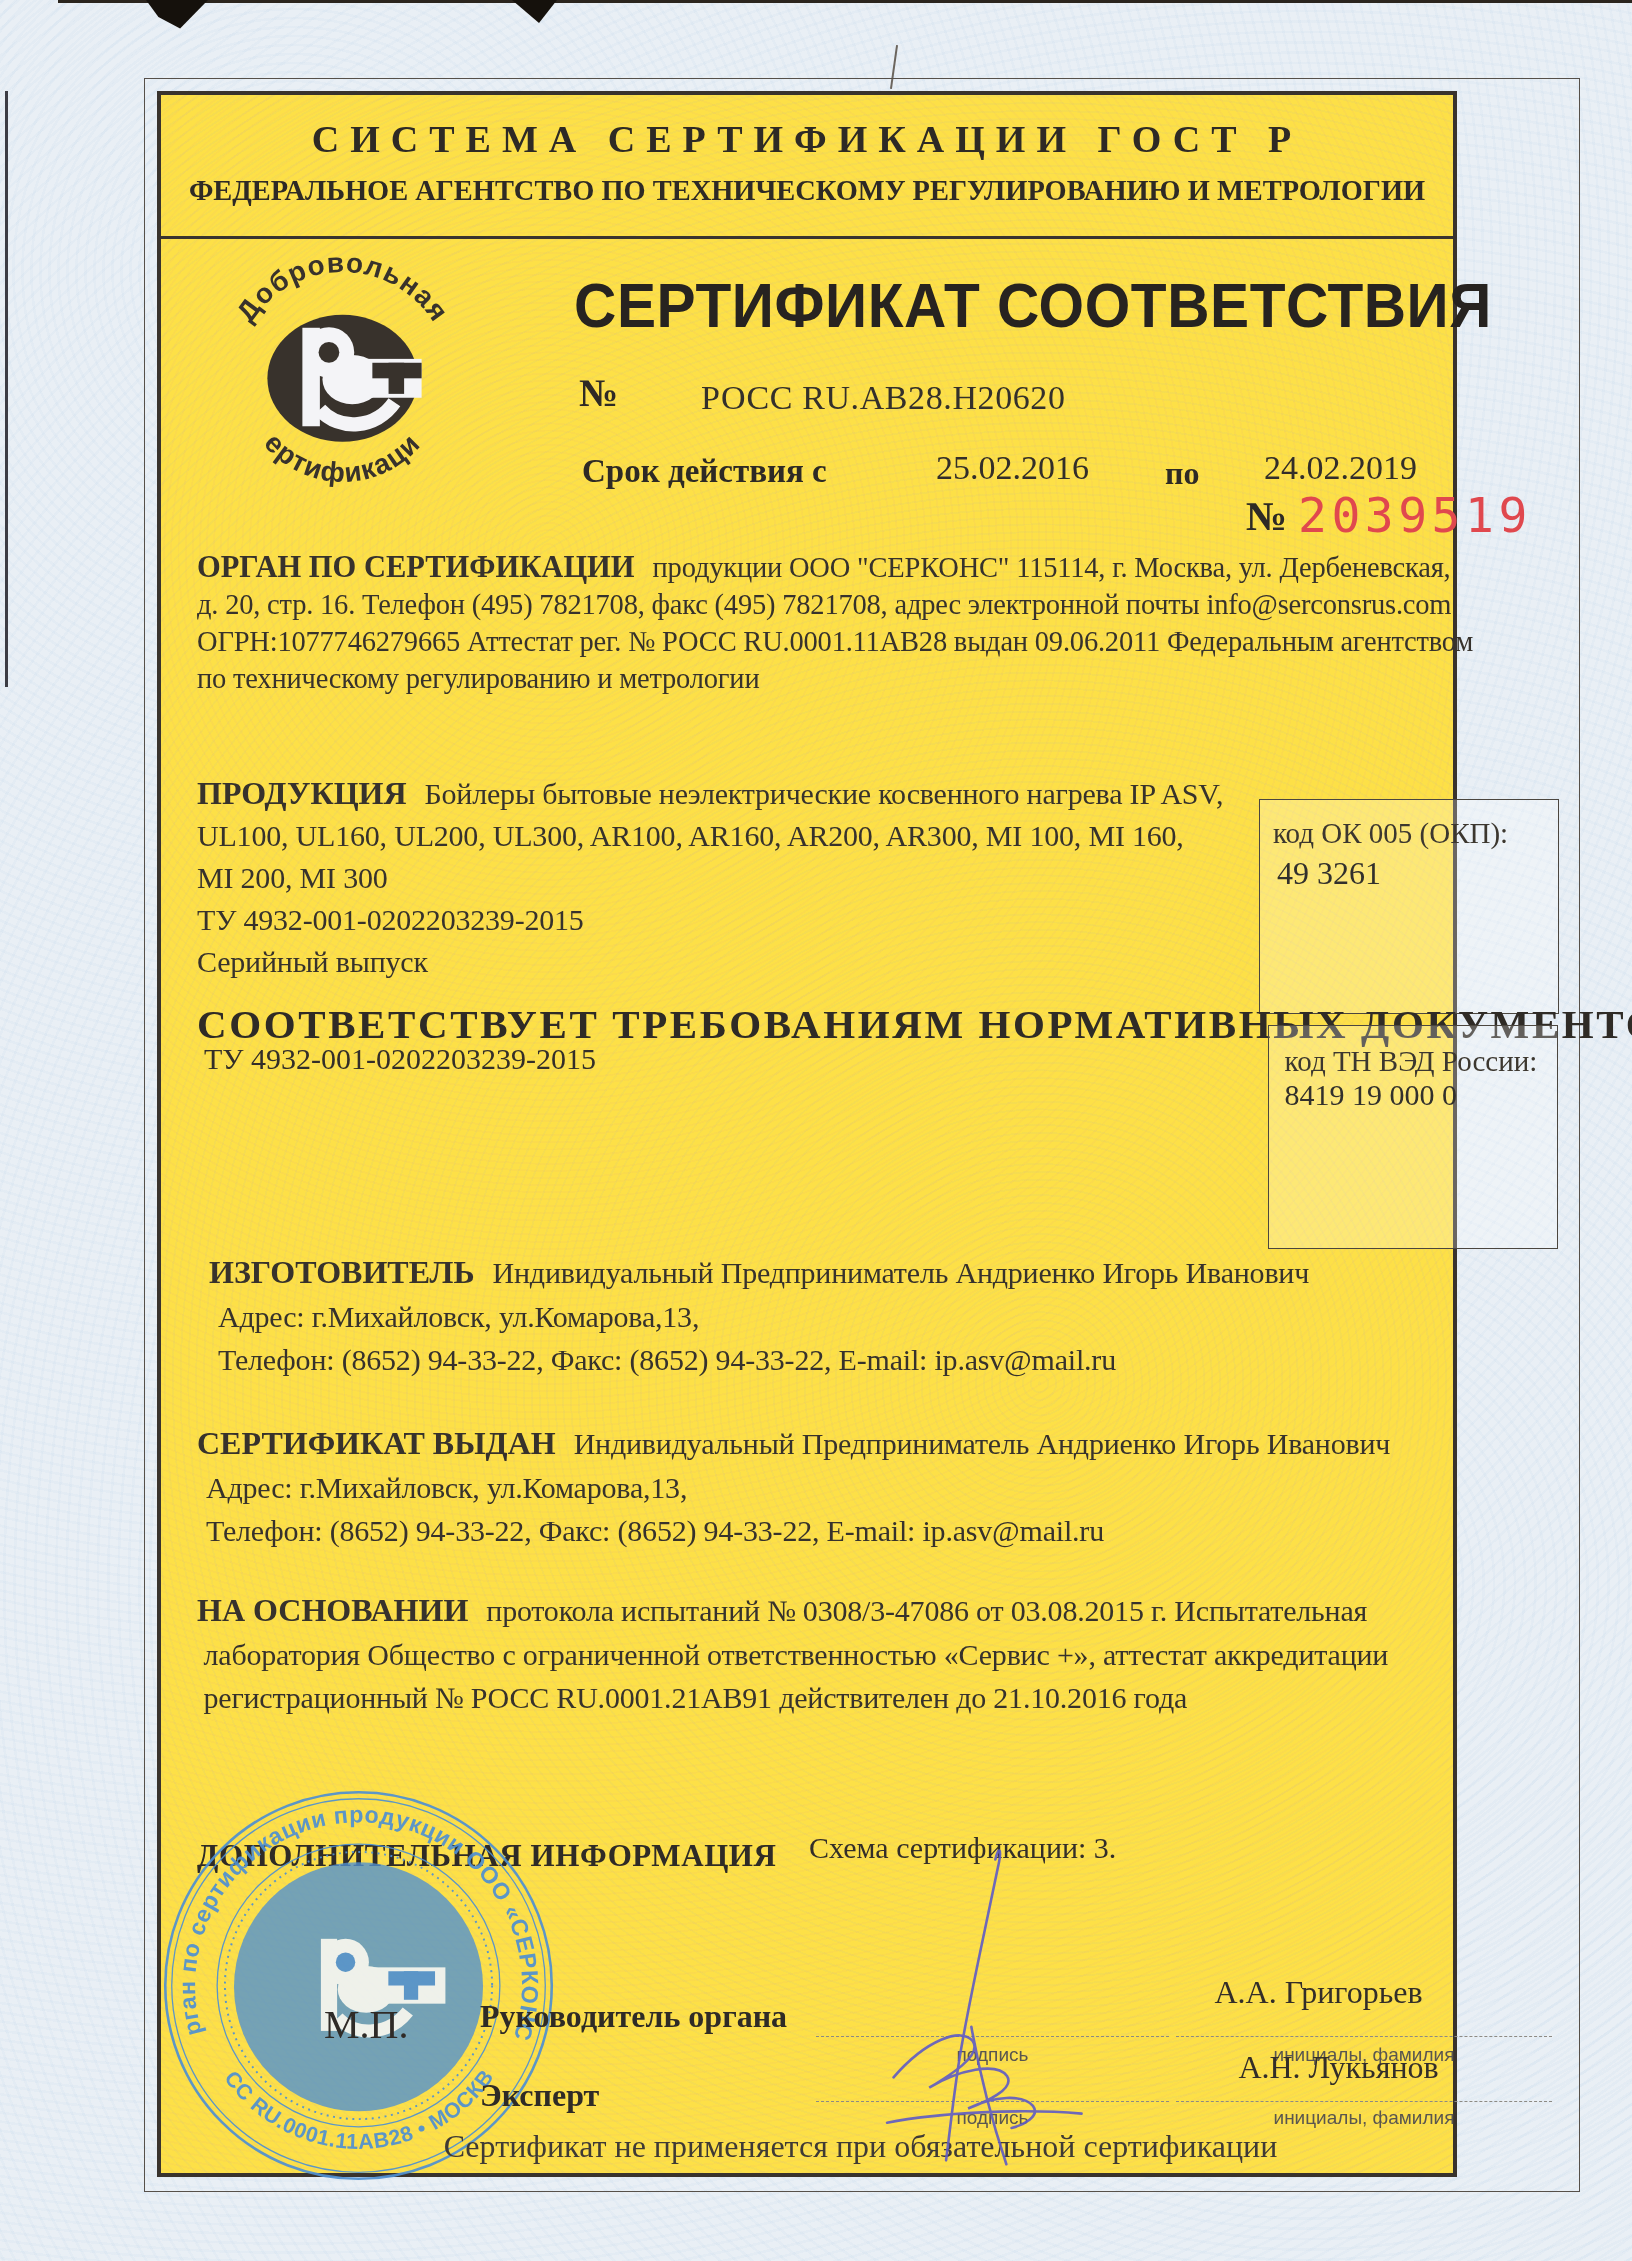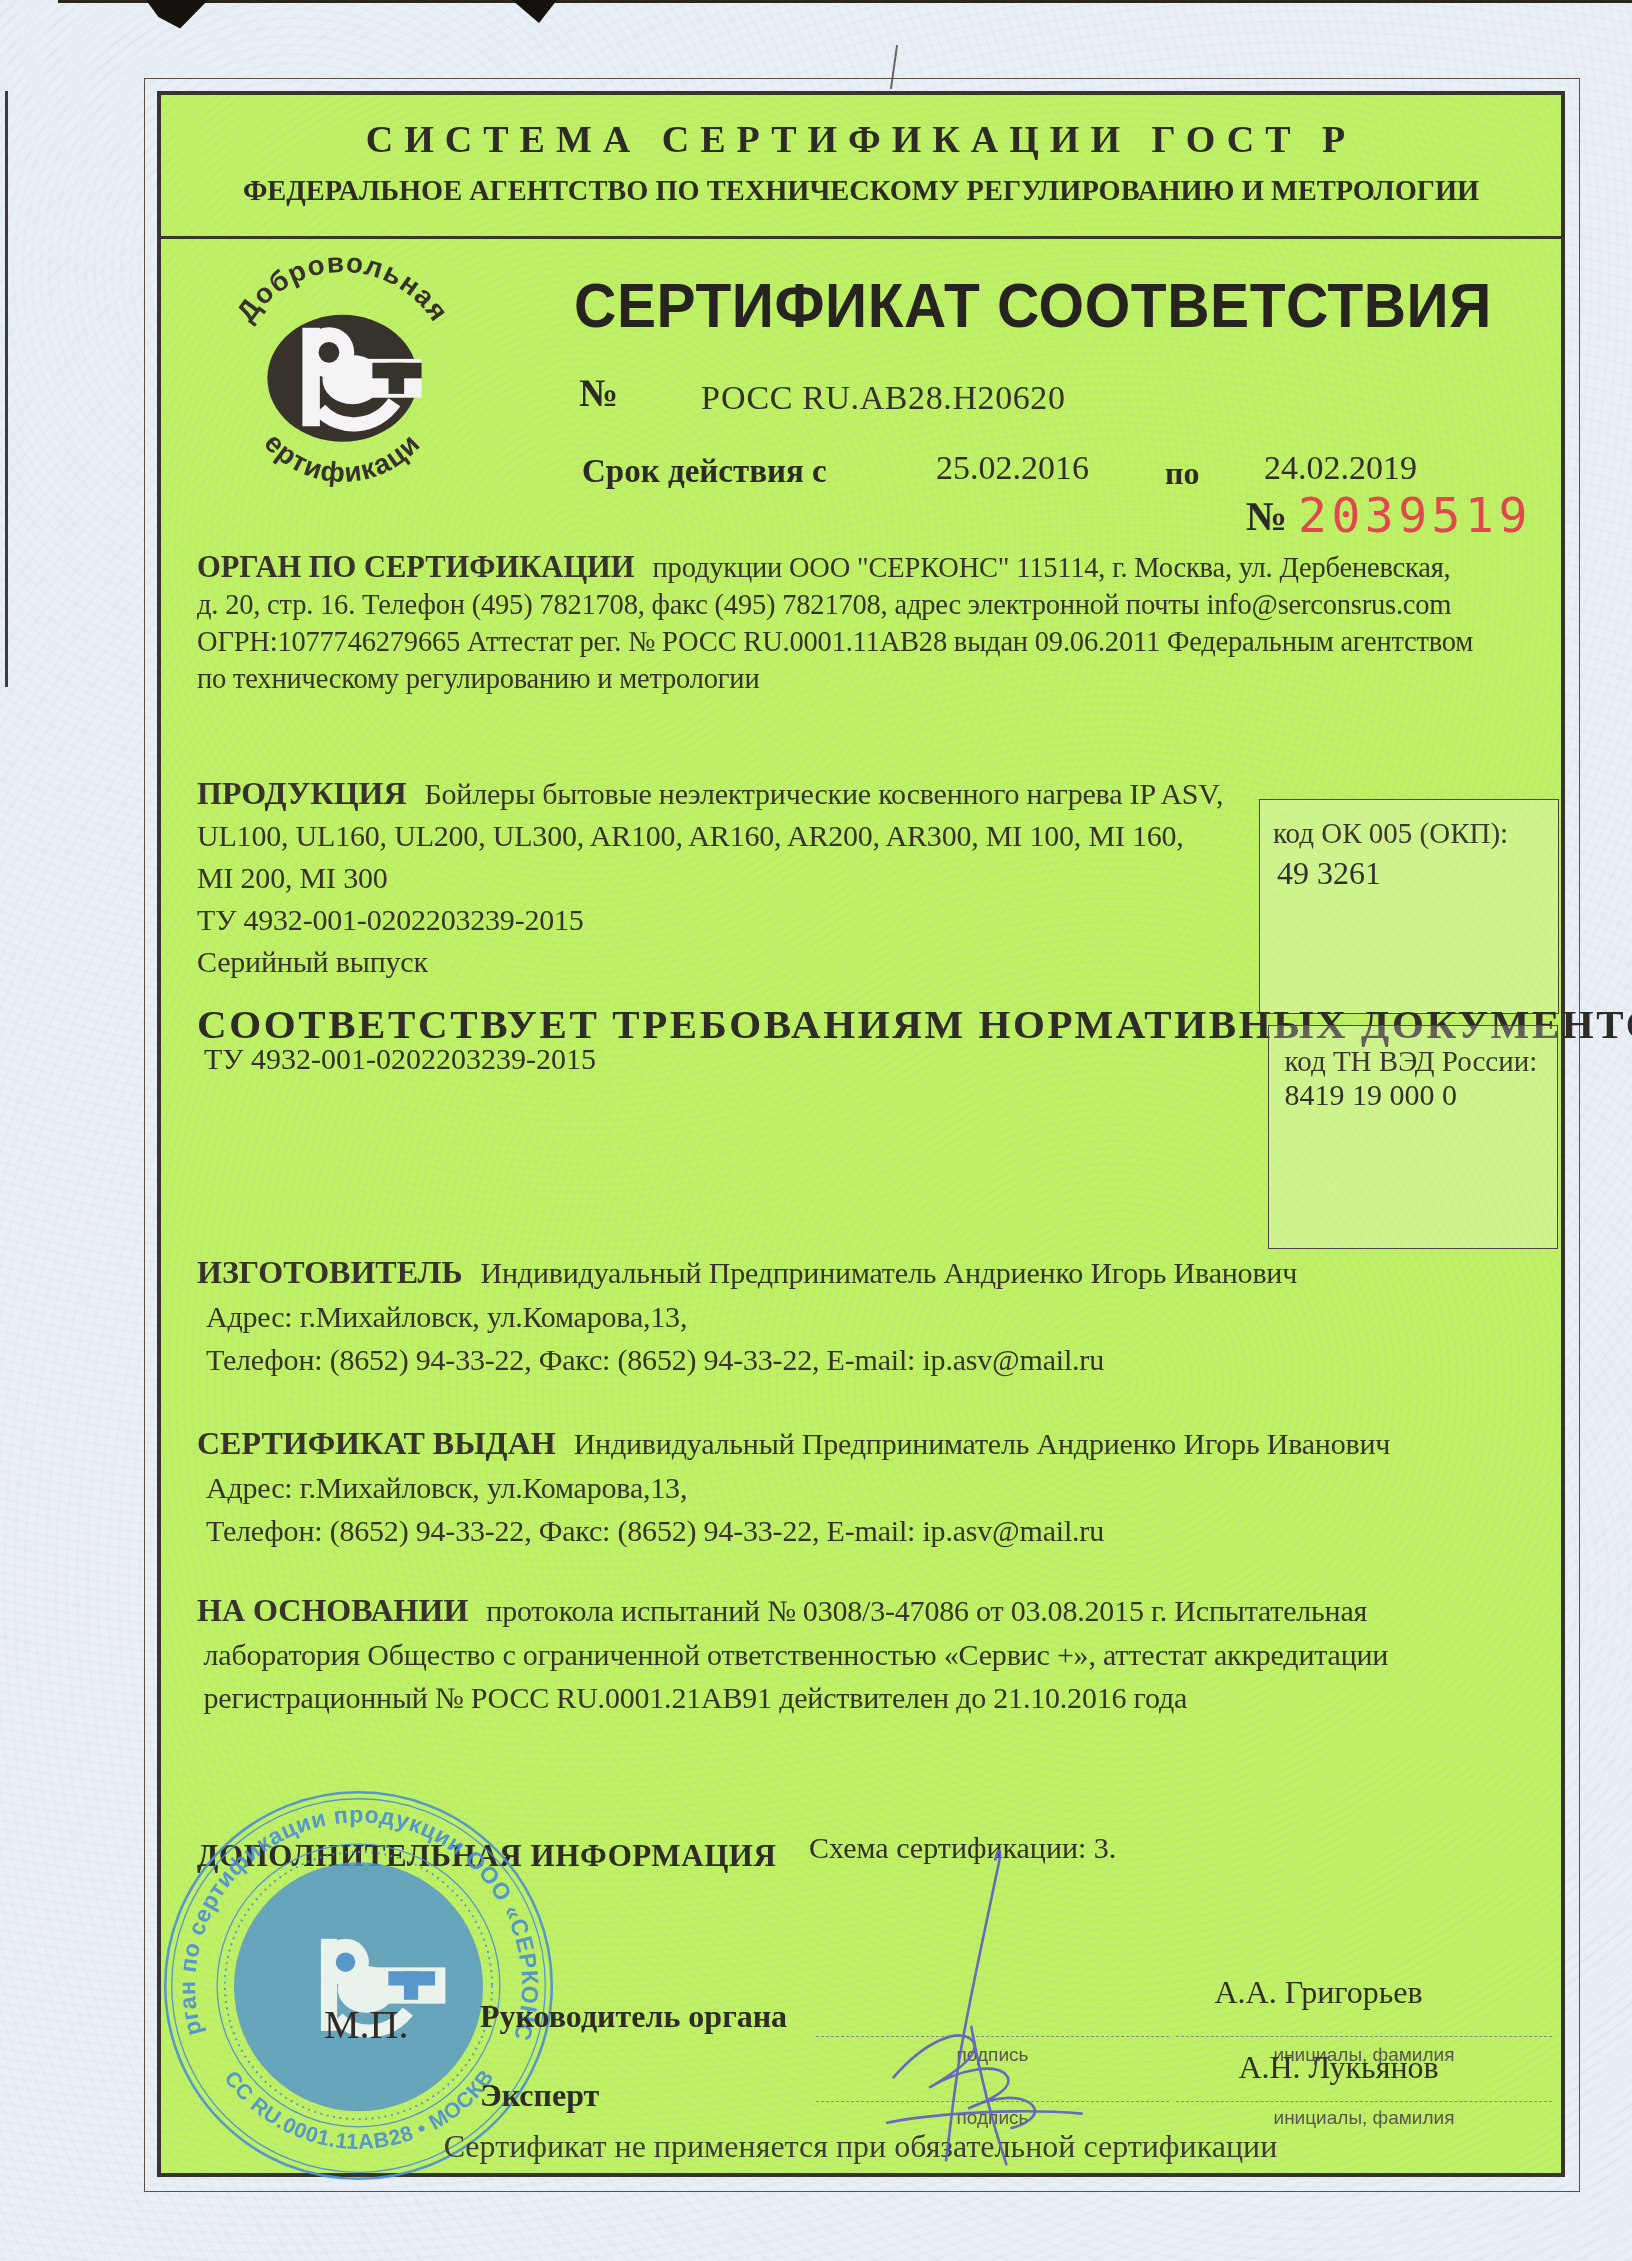--- a/index.html
+++ b/index.html
@@ -9,22 +9,22 @@
     background:#e9eff5;
     font-family:"Liberation Serif", serif; color:#332e29;
   }
   #page::before{content:''; position:absolute; inset:0;
     background:
       repeating-radial-gradient(circle at 18% 12%, rgba(120,170,215,.05) 0 2.6px, transparent 2.6px 9px),
       repeating-radial-gradient(circle at 80% 70%, rgba(120,170,215,.05) 0 2.6px, transparent 2.6px 10.4px);
   }
   #outerBorder{position:absolute; left:144px; top:78px; width:1434px; height:2112px;
     border:1.9px solid #56504a;}
-  #inner{position:absolute; left:157px; top:91px; width:1408px; height:2086px;
-    border:4.5px solid #39332d; box-sizing:border-box; background:#bef264;}
+  #inner{position:absolute; left:157px; top:91px; width:1300px; height:2086px;
+    border:4.5px solid #39332d; box-sizing:border-box; background:#fde047;}
   #inner::before{content:''; position:absolute; inset:0; pointer-events:none;
     background:
       repeating-radial-gradient(circle at 30% 22%, rgba(215,130,160,.055) 0 1.9px, transparent 1.9px 7.1px),
       repeating-radial-gradient(circle at 68% 62%, rgba(130,160,215,.06) 0 1.9px, transparent 1.9px 7.8px);
   }
   .abs{position:absolute;}
   .nw{white-space:nowrap;}
   .sans{font-family:"Liberation Sans", sans-serif;}
 
   .hdr{position:absolute; left:0; right:0; top:0; height:141px;
@@ -129,21 +129,21 @@
     </div>
 
     <div class="abs nw" style="left:36px; top:905px; font-size:41px; font-weight:bold; letter-spacing:2.6px; color:#2f2b26;">СООТВЕТСТВУЕТ ТРЕБОВАНИЯМ НОРМАТИВНЫХ ДОКУМЕНТОВ</div>
     <div class="abs nw" style="left:43px; top:947px; font-size:30px;">ТУ 4932-001-0202203239-2015</div>
 
     <div class="abs codebox" style="left:1107px; top:930px; width:290px; height:224px; padding:19.4px 15.6px;">
       <div class="cb-lbl nw">код ТН ВЭД России:</div>
       <div class="cb-val nw" style="font-size:30px;">8419 19 000 0</div>
     </div>
 
-    <div class="abs para" style="left:36px; top:1155px; font-size:30px;">
+    <div class="abs para" style="left:48px; top:1155px; font-size:30px;">
       <div class="ln" style="line-height:44px;"><span class="plbl" style="font-size:32px;">ИЗГОТОВИТЕЛЬ</span><span>Индивидуальный Предприниматель Андриенко Игорь Иванович</span></div>
       <div class="ln" style="line-height:43px; padding-left:9px;">Адрес: г.Михайловск, ул.Комарова,13,</div>
       <div class="ln" style="line-height:43px; padding-left:9px;">Телефон: (8652) 94-33-22, Факс: (8652) 94-33-22, E-mail: ip.asv@mail.ru</div>
     </div>
 
     <div class="abs para" style="left:36px; top:1302px; font-size:30px;">
       <div class="ln" style="line-height:44px;margin-top:24px;"><span class="plbl" style="font-size:32px;">СЕРТИФИКАТ ВЫДАН</span><span>Индивидуальный Предприниматель Андриенко Игорь Иванович</span></div>
       <div class="ln" style="line-height:43px; padding-left:9px;">Адрес: г.Михайловск, ул.Комарова,13,</div>
       <div class="ln" style="line-height:43px; padding-left:9px;">Телефон: (8652) 94-33-22, Факс: (8652) 94-33-22, E-mail: ip.asv@mail.ru</div>
     </div>

